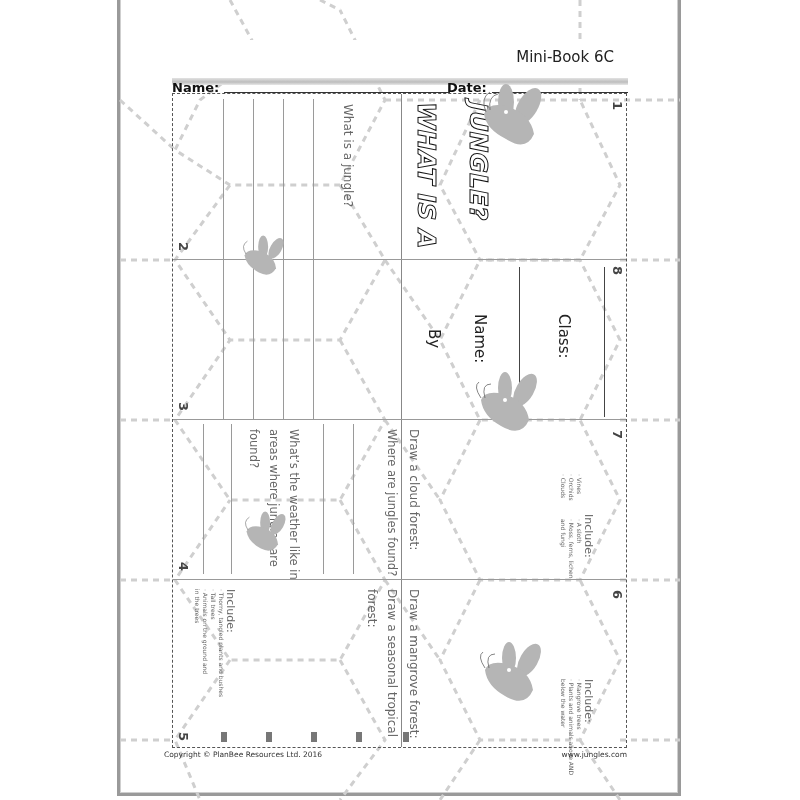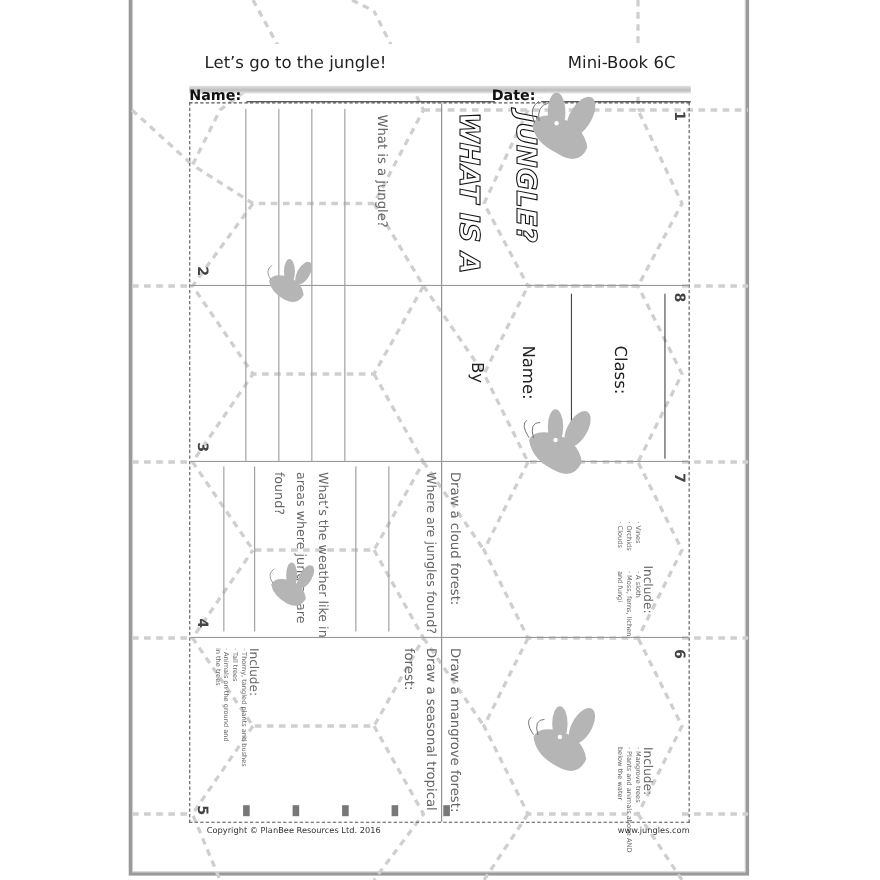--- a/index.html
+++ b/index.html
@@ -50,21 +50,20 @@
     <path d="M340,500 L385,580 L340,660 L230,660 L175,580 L230,500"></path>
     <path d="M120,580 L175,580 M385,580 L440,660"></path>
     <path d="M480,580 L440,660 L480,740 L580,740 L620,660 L580,580 M620,580 L680,580"></path>
     <path d="M340,660 L385,740 L340,800 M230,660 L175,740 L200,800"></path>
     <path d="M120,740 L175,740 M480,740 L440,800 M580,740 L620,800 M620,740 L680,740"></path>
   </g>
 </svg>
 
 <div class="header-shadow"></div>
 <div class="header">
-  <span class="title">Let’s go to the jungle!</span>
   <span class="minibook">Mini-Book 6C</span>
 </div>
 
 <div class="namerow">
   <span class="name-label">Name:</span>
   <span class="name-line"></span>
   <span class="date-label">Date:</span>
   <span class="date-line"></span>
 </div>
 
@@ -187,14 +186,14 @@
 <svg class="bee" style="left:470px;top:640px" width="90" height="70" viewBox="0 0 80 70">
   <g fill="#b5b5b5">
       <ellipse cx="34" cy="18" rx="7" ry="16"></ellipse>
       <ellipse cx="54" cy="20" rx="9" ry="18" transform="rotate(30 54 20)"></ellipse>
       <path d="M10,30 Q14,20 32,24 Q55,30 58,50 Q50,68 30,56 Q12,46 10,30Z"></path>
     </g>
   <path d="M10,28 Q2,16 8,12 M14,28 Q10,14 20,14" stroke="#666" fill="none" stroke-width="0.8"></path>
     <circle cx="34" cy="30" r="2" fill="#fff"></circle>
 </svg>
 
-<span class="footer" style="left:188px">Copyright © PlanBee Resources Ltd. 2016</span>
+<span class="footer" style="left:164px">Copyright © PlanBee Resources Ltd. 2016</span>
 <span class="footer" style="right:173px">www.jungles.com</span>
 
 </body></html>

